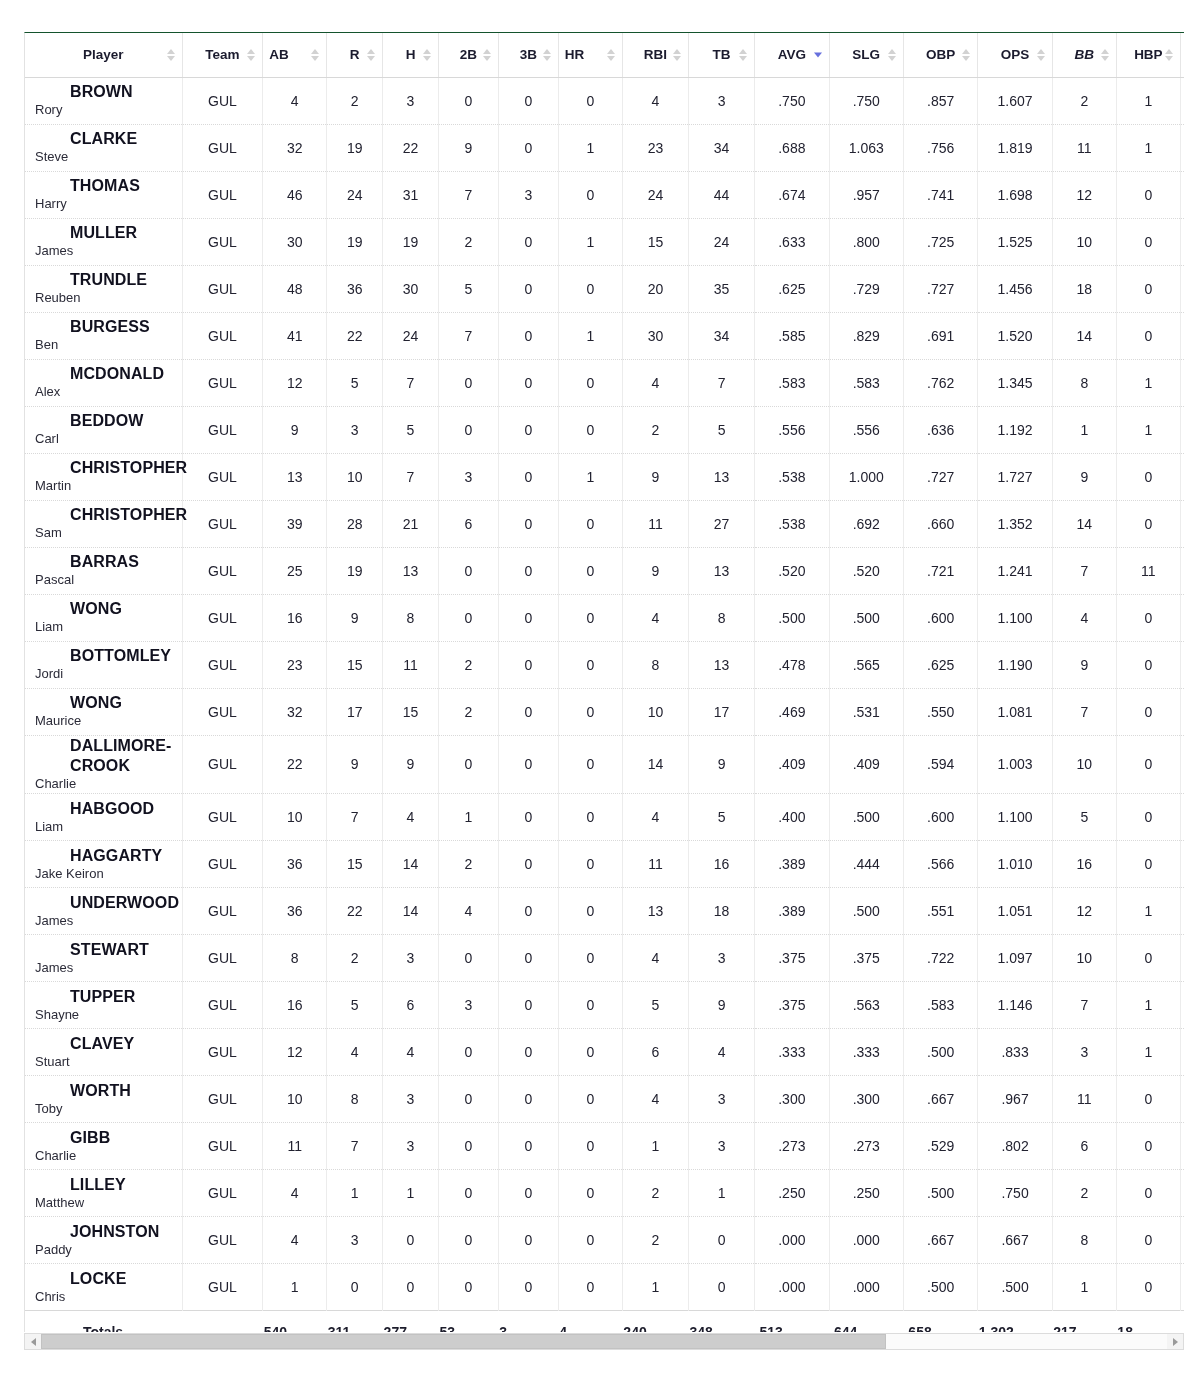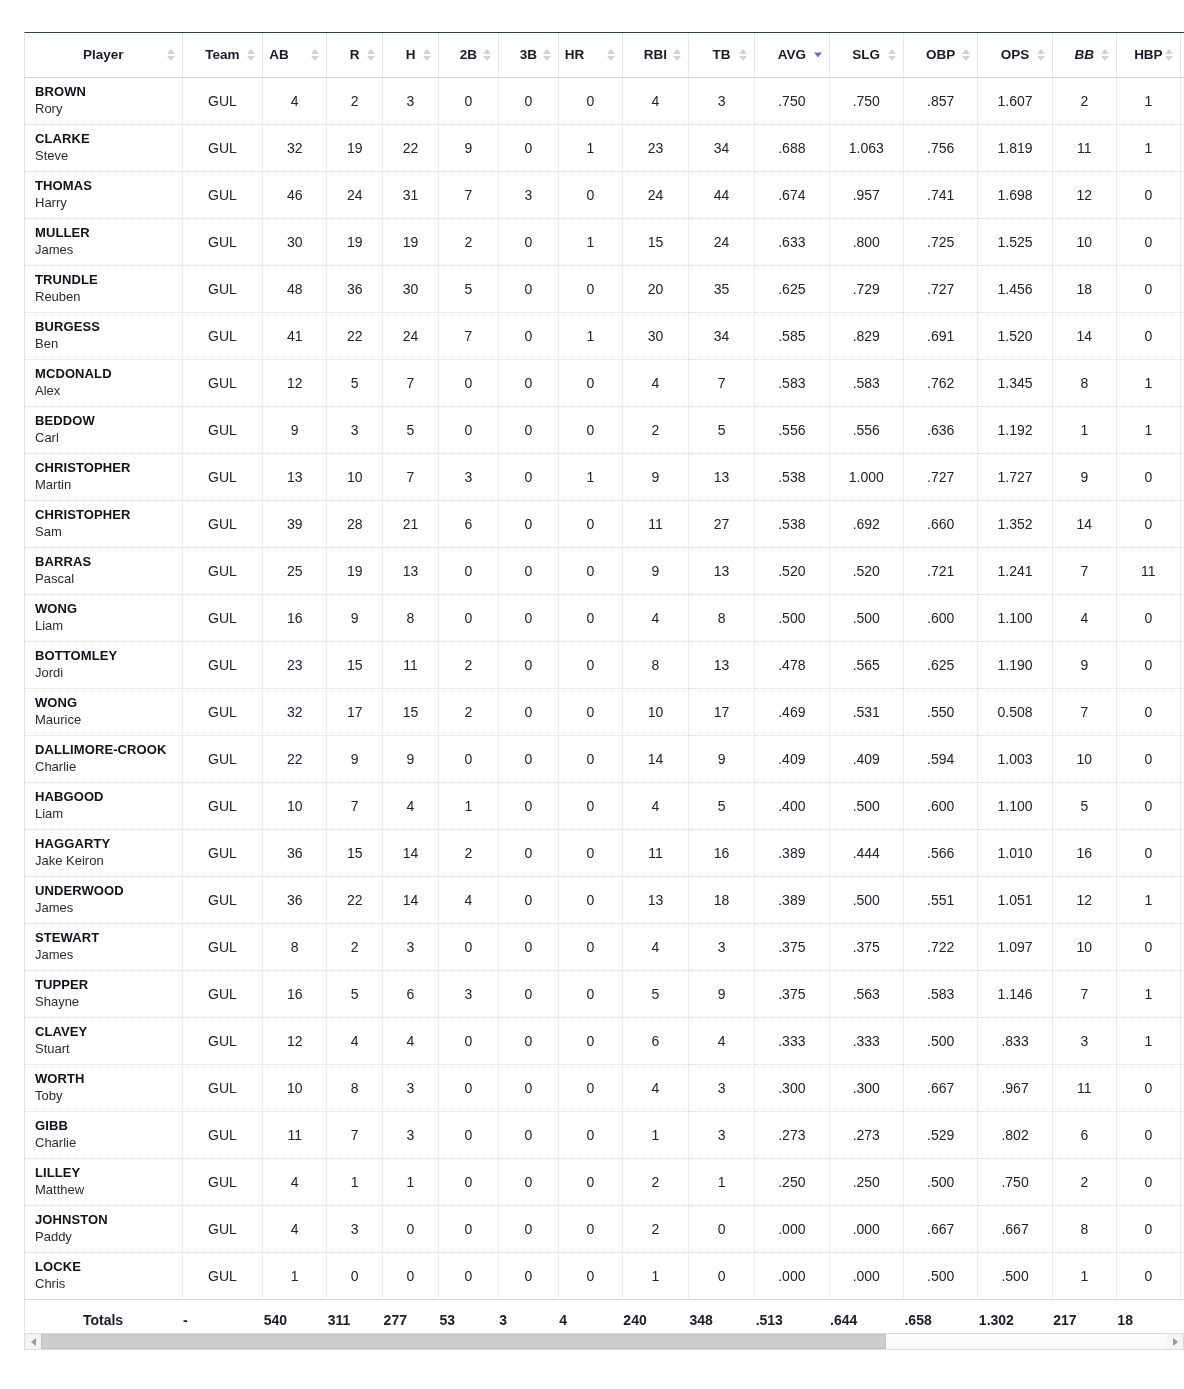--- a/index.html
+++ b/index.html
@@ -134,21 +134,21 @@
     vertical-align: middle;
     padding: 0 4px;
     font-size: 14px;
     color: #222230;
   }
   tbody td.player-cell {
     text-align: left;
     padding-left: 10px;
     line-height: 1.28;
   }
-  .surname { font-weight: bold; font-size: 13px; letter-spacing: .1px; color: #11111f; display:block; }
+  .surname { font-weight: bold; font-size: 16px; letter-spacing: .1px; color: #11111f; display:block;margin-left:35px; }
   .firstname { font-weight: normal; font-size: 13px; color: #2b2b38; display:block; }
 
   tr.totals-row td {
     font-weight: bold;
     border-bottom: none;
     border-top: 1px solid #d8d8d8;
     height: 42px;
     font-size: 14px;
   }
   tr.totals-row td.player-cell { text-align: center; padding-left: 0; }
@@ -585,21 +585,21 @@
             <td>17</td>
             <td>15</td>
             <td>2</td>
             <td>0</td>
             <td>0</td>
             <td>10</td>
             <td>17</td>
             <td>.469</td>
             <td>.531</td>
             <td>.550</td>
-            <td>0.508</td>
+            <td>1.081</td>
             <td>7</td>
             <td>0</td>
             <td></td>
           </tr>
           <tr>
             <td class="player-cell">
               <span class="surname">DALLIMORE-CROOK</span>
               <span class="firstname">Charlie</span>
             </td>
             <td>GUL</td>

